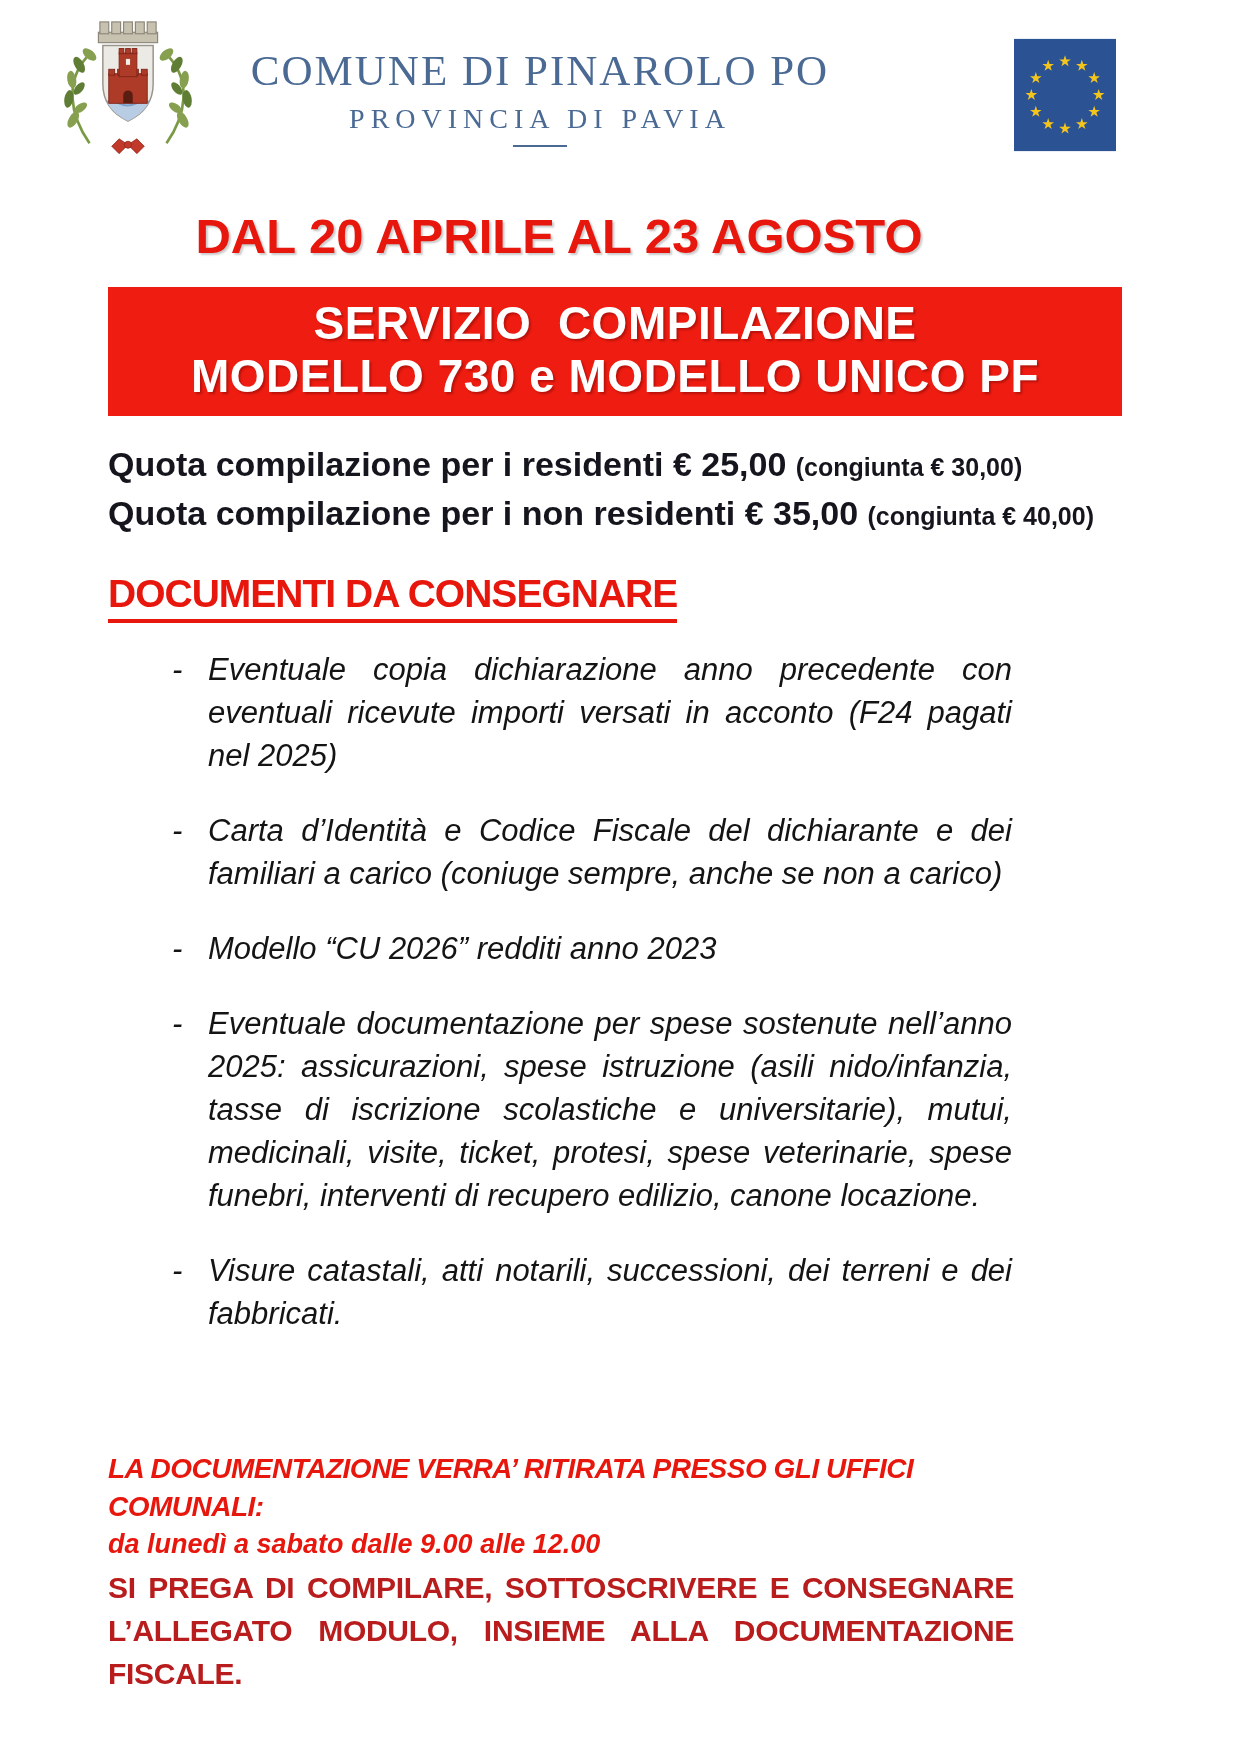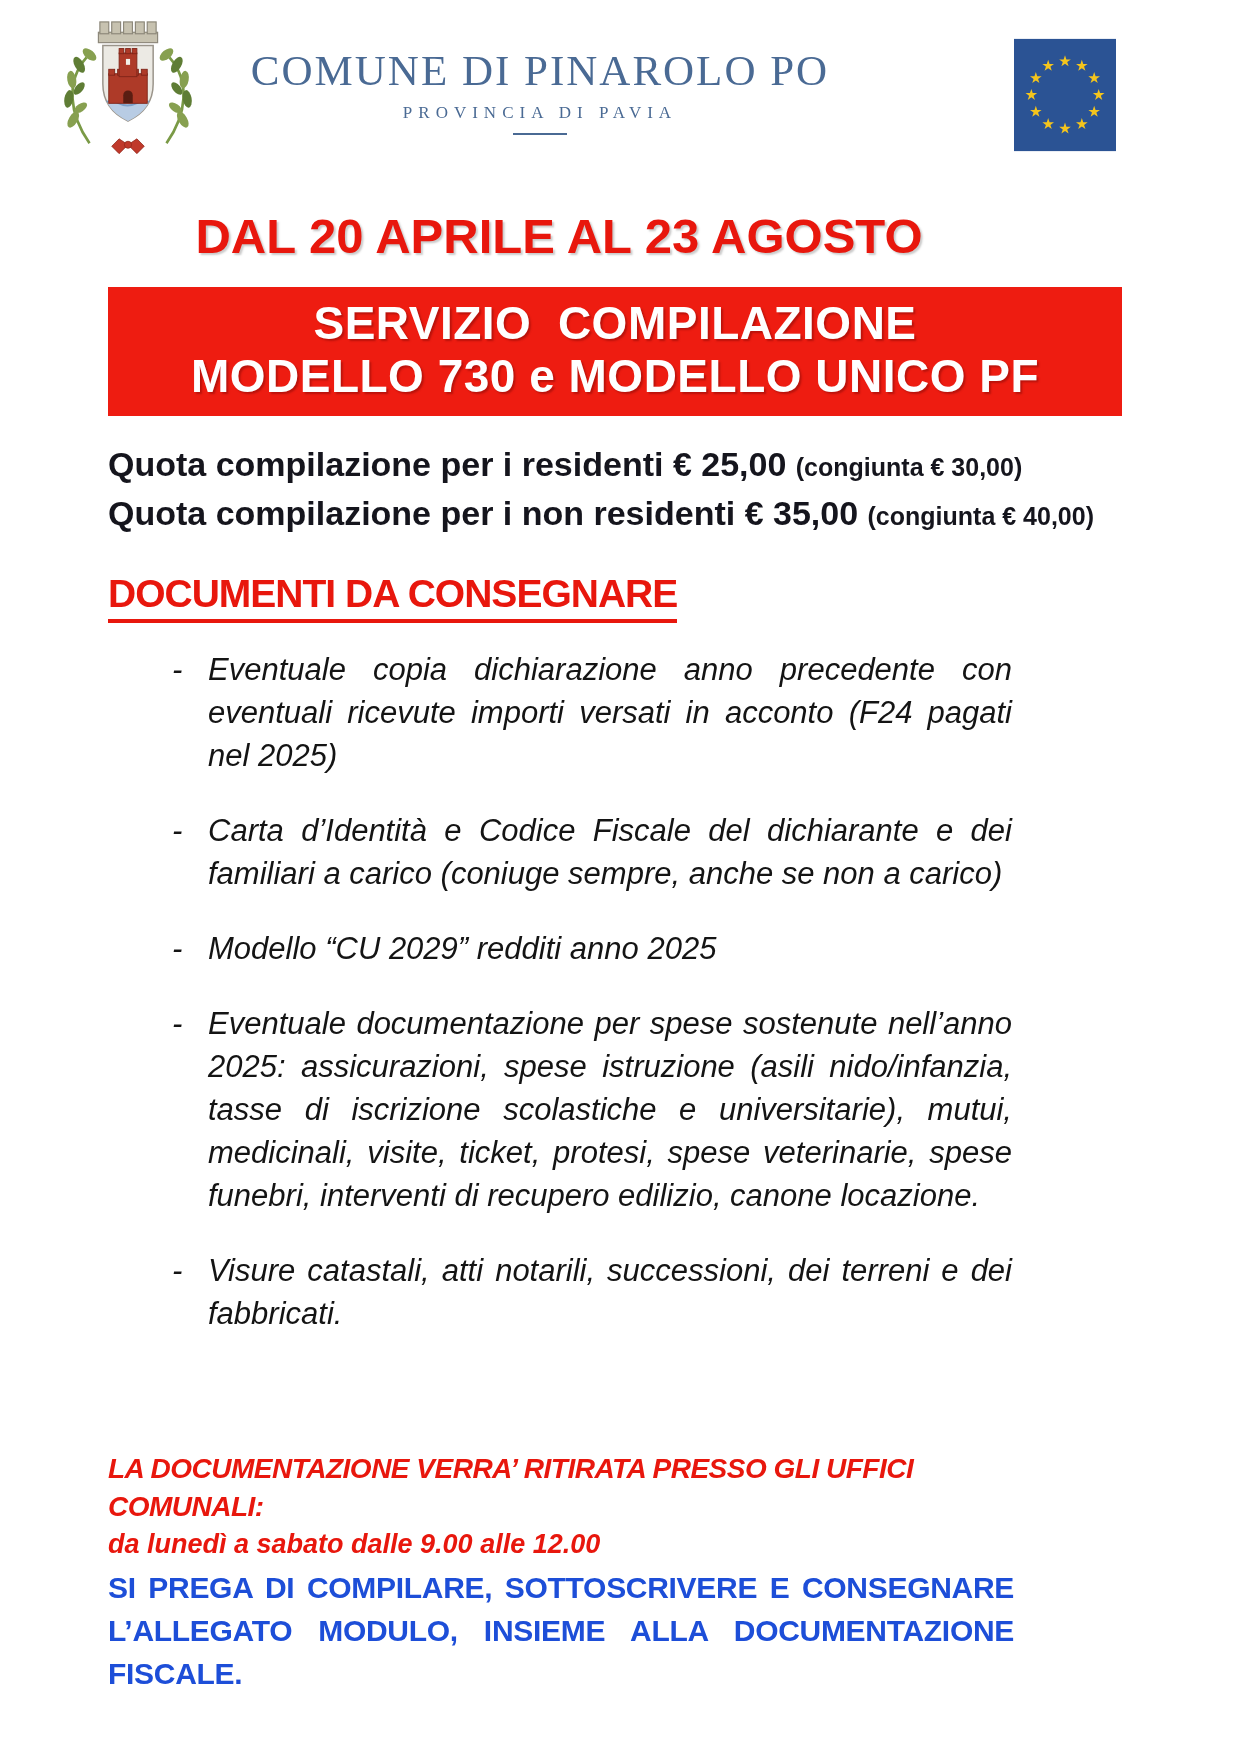--- a/index.html
+++ b/index.html
@@ -25,21 +25,21 @@
     width: 600px; text-align: center;
     color: #4a6a94;
   }
   .municipality-title {
     font-family: "Liberation Serif", serif;
     font-size: 43px; font-weight: 400; letter-spacing: 2px;
     white-space: nowrap;
   }
   .province-subtitle {
     font-family: "Liberation Serif", serif;
-    font-size: 17px; letter-spacing: 6px; margin-top: 8px;
+    font-size: 28px; letter-spacing: 6px; margin-top: 8px;
     white-space: nowrap;
   }
   .province-rule {
     width: 54px; height: 2px; background: #4a6a94;
     margin: 10px auto 0 auto;
   }
   .eu-flag {
     position: absolute; left: 1014px; top: 38px;
     width: 102px; height: 114px;
   }
@@ -106,21 +106,21 @@
     position: absolute; left: 108px; top: 1450px; width: 902px;
     text-align: left; color: #e8170d;
     font-weight: bold; font-style: italic;
   }
   .notice-line1 { font-size: 28px; line-height: 1.35; letter-spacing: -0.5px; }
   .notice-line2 { font-size: 27px; line-height: 1.35; }
 
   
   .footer-text {
     position: absolute; left: 108px; top: 1566px; width: 906px;
-    color: #1d4ed8; font-weight: bold;
+    color: #b91c1c; font-weight: bold;
     font-size: 30px; line-height: 43px;
     text-align: justify; letter-spacing: -0.3px;
   }
 </style>
 </head>
 <body>
 
 <div class="page">
 
   <div class="coat-of-arms">
@@ -236,21 +236,21 @@
     <div class="doc-item">
       <span class="doc-dash">-</span>
       <span class="doc-text">Eventuale copia dichiarazione anno precedente con eventuali ricevute importi versati in acconto (F24 pagati nel 2025)</span>
     </div>
     <div class="doc-item">
       <span class="doc-dash">-</span>
       <span class="doc-text">Carta d’Identità e Codice Fiscale del dichiarante e dei familiari a carico (coniuge sempre, anche se non a carico)</span>
     </div>
     <div class="doc-item">
       <span class="doc-dash">-</span>
-      <span class="doc-text">Modello “CU 2029” redditi anno 2025</span>
+      <span class="doc-text">Modello “CU 2026” redditi anno 2023</span>
     </div>
     <div class="doc-item">
       <span class="doc-dash">-</span>
       <span class="doc-text">Eventuale documentazione per spese sostenute nell’anno 2025: assicurazioni, spese istruzione (asili nido/infanzia, tasse di iscrizione scolastiche e universitarie), mutui, medicinali, visite, ticket, protesi, spese veterinarie, spese funebri, interventi di recupero edilizio, canone locazione.</span>
     </div>
     <div class="doc-item">
       <span class="doc-dash">-</span>
       <span class="doc-text">Visure catastali, atti notarili, successioni, dei terreni e dei fabbricati.</span>
     </div>
   </div>

